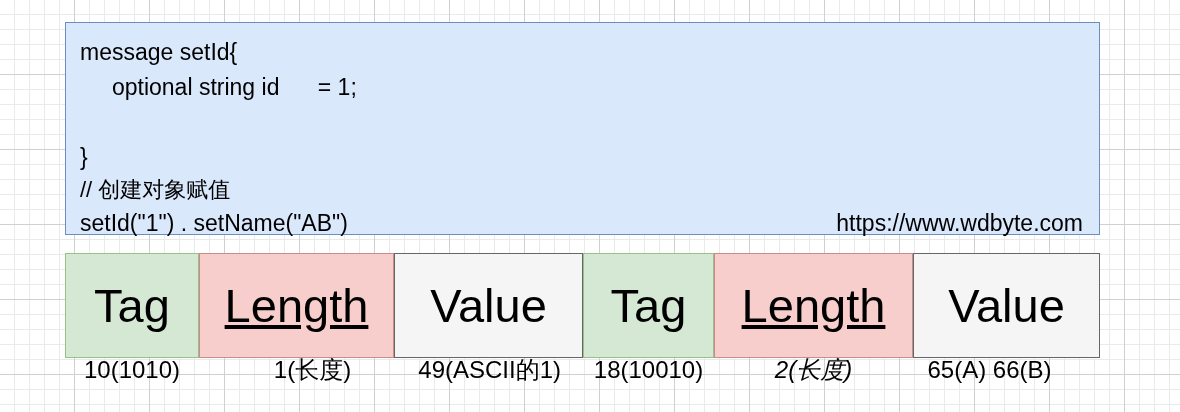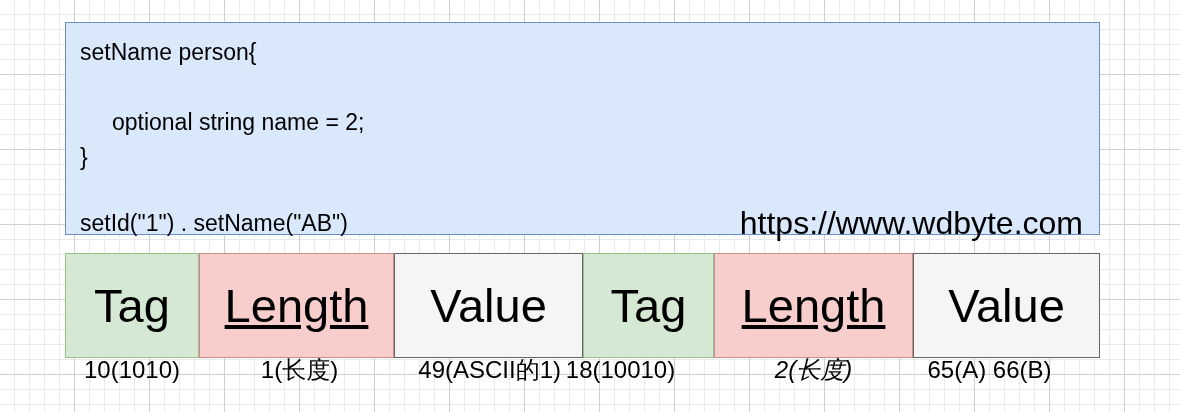--- a/index.html
+++ b/index.html
@@ -59,21 +59,21 @@
   #code-l0 { left: 14px; top: 18px; }
   #code-l1 { left: 14px; top: 53px; }
   #code-l2 { left: 14px; top: 88px; }
   #code-l3 { left: 14px; top: 123px; }
   #code-l4 { left: 14px; top: 155px; font-size: 22px; }
   #code-l5 { left: 14px; top: 189px; }
   #code-url {
     position: absolute;
     right: 16px;
     top: 188px;
-    font-size: 32px;
+    font-size: 23px;
     line-height: 25px;
     color: #000000;
     white-space: pre;
     font-family: "Liberation Sans", "DejaVu Sans", sans-serif;
   }
 
   
   #tlv-bar {
     position: absolute;
     left: 65px;
@@ -112,23 +112,24 @@
     text-align: center;
     font-family: "Liberation Sans", "DejaVu Sans", sans-serif;
   }
 </style>
 </head>
 <body>
 
 <div id="canvas">
 
   <div id="code-box">
-    <div class="code-line" id="code-l0">setName person{</div>
-    <div class="code-line" id="code-l2">     optional string name = 2;</div>
+    <div class="code-line" id="code-l0">message setId{</div>
+    <div class="code-line" id="code-l1">     optional string id      = 1;</div>
     <div class="code-line" id="code-l3">}</div>
+    <div class="code-line" id="code-l4">// 创建对象赋值</div>
     <div class="code-line" id="code-l5">setId("1") . setName("AB")</div>
     <div id="code-url">https://www.wdbyte.com</div>
   </div>
 
   <div id="tlv-bar">
       <div class="tlv-cell tlv-tag" style="left: 0px; width: 134px;">
         <span class="tlv-label">Tag</span>
       </div>
       <div class="tlv-cell tlv-length" style="left: 134px; width: 195px;">
         <span class="tlv-label">Length</span>
@@ -142,20 +143,20 @@
       <div class="tlv-cell tlv-length" style="left: 649px; width: 199px;">
         <span class="tlv-label">Length</span>
       </div>
       <div class="tlv-cell tlv-value" style="left: 848px; width: 187px;">
         <span class="tlv-label">Value</span>
       </div>
     </div>
 
   <div id="annotation-row">
       <div class="annot" style="left: 65px; width: 134px;">10(1010)</div>
-      <div class="annot" style="left: 202px; width: 195px;">1(长度)</div>
+      <div class="annot" style="left: 215px; width: 195px;">1(长度)</div>
       <div class="annot" style="left: 372px; width: 189px; text-align: right;">49(ASCII的1)</div>
-      <div class="annot" style="left: 555px; width: 131px;">18(10010)</div>
+      <div class="annot" style="left: 583px; width: 131px;">18(10010)</div>
       <div class="annot" style="left: 714px; width: 199px; font-style: italic;">2(长度)</div>
       <div class="annot" style="left: 896px; width: 187px;">65(A) 66(B)</div>
     </div>
 
 </div>
 
 </body></html>

